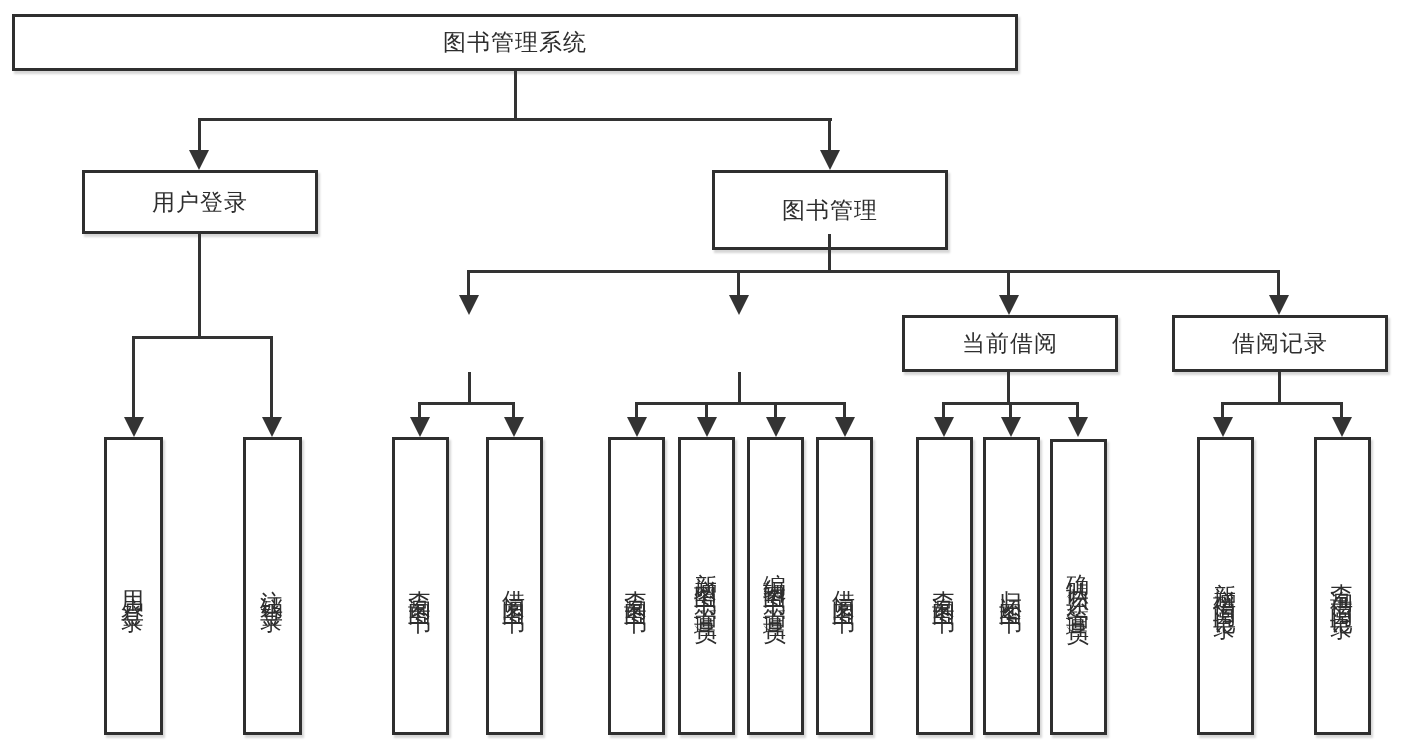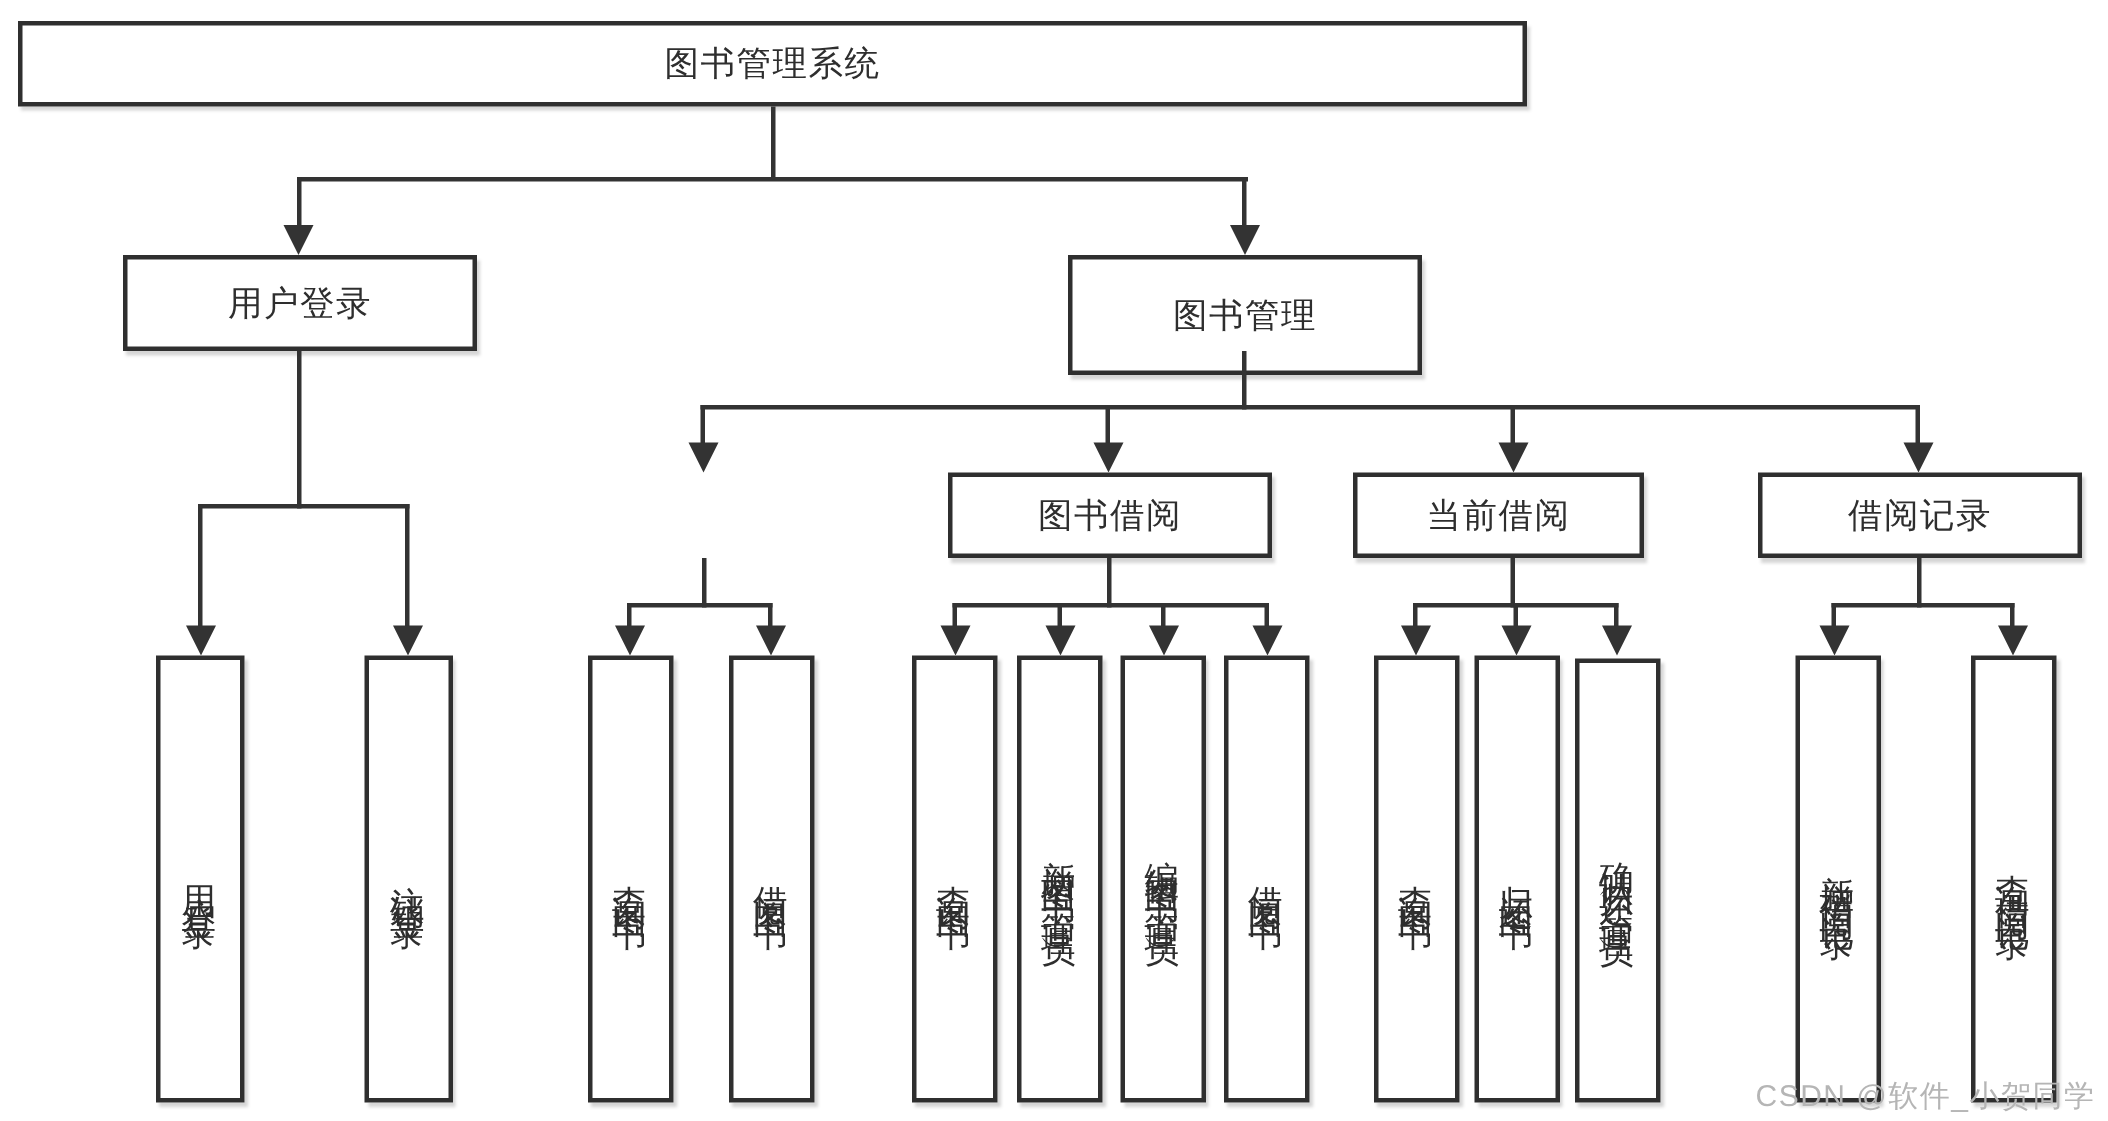--- a/index.html
+++ b/index.html
@@ -93,24 +93,21 @@
   <div class="hline" style="left:467px; top:270px; width:813px;"></div>
   <div class="vline" style="left:467px; top:270px; height:28px;"></div>
   <div class="arrow" style="left:459px; top:295px;"></div>
   <div class="vline" style="left:737px; top:270px; height:28px;"></div>
   <div class="arrow" style="left:729px; top:295px;"></div>
   <div class="vline" style="left:1007px; top:270px; height:28px;"></div>
   <div class="arrow" style="left:999px; top:295px;"></div>
   <div class="vline" style="left:1277px; top:270px; height:28px;"></div>
   <div class="arrow" style="left:1269px; top:295px;"></div>
 
-  <div class="box" style="left:632px; top:315px; width:216px; height:57px;">
-    <span>图书借阅</span>
-  </div>
-  <div class="box" style="left:902px; top:315px; width:194px; height:57px;">
+  <div class="box" style="left:902px; top:315px; width:216px; height:57px;">
     <span>当前借阅</span>
   </div>
   <div class="box" style="left:1172px; top:315px; width:216px; height:57px;">
     <span>借阅记录</span>
   </div>
 
   <div class="vline" style="left:468px; top:372px; height:33px;"></div>
   <div class="hline" style="left:418px; top:402px; width:97px;"></div>
   <div class="vline" style="left:418px; top:402px; height:16px;"></div>
   <div class="arrow" style="left:410px; top:417px;"></div>
@@ -181,15 +178,14 @@
     <span class="vtext">确认归还（管理员）</span>
   </div>
 
   <div class="box vbox" style="left:1197px; top:437px; width:57px; height:298px;">
     <span class="vtext">新增借阅记录</span>
   </div>
   <div class="box vbox" style="left:1314px; top:437px; width:57px; height:298px;">
     <span class="vtext">查询借阅记录</span>
   </div>
 
-  <div class="watermark">CSDN @软件_小贺同学</div>
 
 </div>
 
 </body></html>

